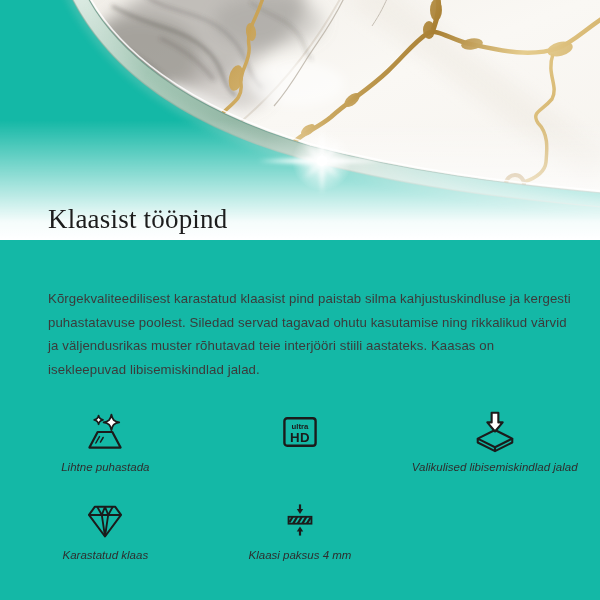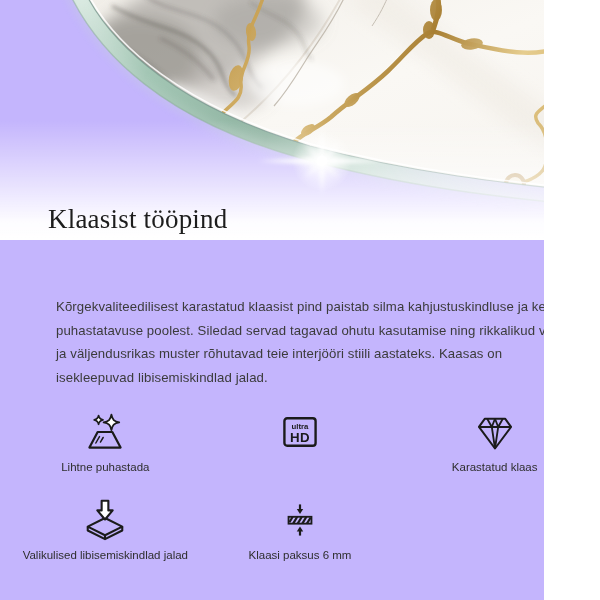--- a/index.html
+++ b/index.html
@@ -1,36 +1,36 @@
 <!DOCTYPE html>
 <html><head>
 <meta charset="utf-8">
 <style>
   html,body{margin:0;padding:0;background:#ffffff;}
   .screen{
-    position:relative;width:544px;height:600px;background:#c4b5fd;overflow:hidden;
+    position:relative;width:600px;height:600px;background:#14b8a6;overflow:hidden;
     font-family:"Liberation Sans",sans-serif;
   }
   .hero{position:absolute;left:0;top:0;width:600px;height:240px;}
   .heading{
     position:absolute;left:48px;top:199px;
     font-family:"Liberation Serif","DejaVu Serif",serif;
     font-size:27px;line-height:40px;color:#1d1d1d;font-weight:400;letter-spacing:0.2px;
   }
   .body-text{
     position:absolute;left:48px;top:287px;width:524px;
     font-size:13.2px;line-height:23.5px;color:#3b3b3b;letter-spacing:0.1px;
   }
   .features{
     position:absolute;left:8px;top:408px;width:584px;
     display:grid;grid-template-columns:repeat(3,1fr);row-gap:22px;
   }
   .feature{display:flex;flex-direction:column;align-items:center;}
   .icon-box{height:46px;display:flex;align-items:flex-end;justify-content:center;margin-bottom:6px;}
-  .feature-label{font-size:11.5px;line-height:14px;color:#2e2e2e;text-align:right;white-space:nowrap;}
+  .feature-label{font-size:11.5px;line-height:14px;color:#2e2e2e;text-align:right;white-space:nowrap;font-style:italic;}
   .icon-svg{stroke:#1b1b1b;fill:none;}
   .uhd-top{font-size:8.5px;font-weight:600;fill:#1b1b1b;stroke:none;font-family:"Liberation Sans",sans-serif;}
   .uhd-bottom{font-size:14.5px;font-weight:700;fill:#1b1b1b;stroke:none;letter-spacing:0.5px;font-family:"Liberation Sans",sans-serif;}
 </style>
 </head>
 <body>
 
 <div class="screen">
 
   <svg class="hero" width="600" height="240" viewBox="0 0 600 240" aria-hidden="true">
@@ -143,21 +143,21 @@
         <polygon points="0,-26 2.5,0 0,26 -2.5,0" fill="#ffffff" opacity="0.8" filter="url(#b2)"></polygon>
       </g>
       <circle r="5" fill="#ffffff"></circle>
     </g>
   </svg>
 
   <h1 class="heading" style="margin:0;font-weight:400;">
     <span>Klaasist tööpind</span><br>
   </h1>
 
-  <p class="body-text" style="margin:8px;">Kõrgekvaliteedilisest karastatud klaasist pind paistab silma kahjustuskindluse ja kergesti puhastatavuse poolest. Siledad servad tagavad ohutu kasutamise ning rikkalikud värvid ja väljendusrikas muster rõhutavad teie interjööri stiili aastateks. Kaasas on isekleepuvad libisemiskindlad jalad.</p>
+  <p class="body-text" style="margin:0;">Kõrgekvaliteedilisest karastatud klaasist pind paistab silma kahjustuskindluse ja kergesti puhastatavuse poolest. Siledad servad tagavad ohutu kasutamise ning rikkalikud värvid ja väljendusrikas muster rõhutavad teie interjööri stiili aastateks. Kaasas on isekleepuvad libisemiskindlad jalad.</p>
 
   <div class="features">
 
     <div class="feature">
       <div class="icon-box">
         <svg class="icon-svg" width="44" height="44" viewBox="0 0 48 48" stroke-linecap="round" stroke-linejoin="round">
           <path d="M 16,24 L 32,24 L 41,41 L 7,41 Z" stroke-width="2.4"></path>
           <path d="M 14,36 L 18,29 M 19,35 L 22,30" stroke-width="1.6"></path>
           <path d="M 31,5 C 32,10.5 34,12.5 39.5,13.5 C 34,14.5 32,16.5 31,22 C 30,16.5 28,14.5 22.5,13.5 C 28,12.5 30,10.5 31,5 Z" fill="#ffffff" stroke-width="2"></path>
           <path d="M 17,6 C 17.6,9 18.8,10.2 21.8,10.8 C 18.8,11.4 17.6,12.6 17,15.6 C 16.4,12.6 15.2,11.4 12.2,10.8 C 15.2,10.2 16.4,9 17,6 Z" fill="#ffffff" stroke-width="1.8"></path>
@@ -172,50 +172,50 @@
           <rect x="7" y="9" width="34" height="30" rx="3" stroke-width="2.6"></rect>
           <text class="uhd-top" x="24" y="21" text-anchor="middle">ultra</text>
           <text class="uhd-bottom" x="24" y="35" text-anchor="middle">HD</text>
         </svg>
       </div>
     </div>
 
 
     <div class="feature">
       <div class="icon-box">
+        <svg class="icon-svg" width="46" height="46" viewBox="0 0 48 48" stroke-linejoin="round">
+          <path d="M 24,23 L 42,32 L 24,41 L 6,32 Z" stroke-width="2.2"></path>
+          <path d="M 6,32 L 6,36 L 24,45 L 42,36 L 42,32" stroke-width="2.2"></path>
+          <path d="M 24,41 L 24,45" stroke-width="2.2"></path>
+          <path d="M 20.5,5 L 27.5,5 L 27.5,15 L 32,15 L 24,24.5 L 16,15 L 20.5,15 Z" fill="#ffffff" stroke-width="2.2"></path>
+        </svg>
+      </div>
+      <div class="feature-label">Valikulised libisemiskindlad jalad</div>
+    </div>
+
+    <div class="feature">
+      <div class="icon-box">
         <svg class="icon-svg" width="44" height="44" viewBox="0 0 48 48" stroke-linejoin="round">
           <path d="M 24,42 L 6.5,18.5 L 13,9.5 L 35,9.5 L 41.5,18.5 Z" stroke-width="2.2"></path>
           <path d="M 6.5,18.5 L 41.5,18.5" stroke-width="2"></path>
           <path d="M 15.5,9.5 L 20.5,18.5 M 24,9.5 L 20.5,18.5 M 24,9.5 L 27.5,18.5 M 32.5,9.5 L 27.5,18.5" stroke-width="2"></path>
           <path d="M 20.5,18.5 L 24,42 M 27.5,18.5 L 24,42" stroke-width="2"></path>
         </svg>
       </div>
       <div class="feature-label">Karastatud klaas</div>
-    </div>
-
-    <div class="feature">
-      <div class="icon-box">
-        <svg class="icon-svg" width="46" height="46" viewBox="0 0 48 48" stroke-linejoin="round">
-          <path d="M 24,23 L 42,32 L 24,41 L 6,32 Z" stroke-width="2.2"></path>
-          <path d="M 6,32 L 6,36 L 24,45 L 42,36 L 42,32" stroke-width="2.2"></path>
-          <path d="M 24,41 L 24,45" stroke-width="2.2"></path>
-          <path d="M 20.5,5 L 27.5,5 L 27.5,15 L 32,15 L 24,24.5 L 16,15 L 20.5,15 Z" fill="#ffffff" stroke-width="2.2"></path>
-        </svg>
-      </div>
-      <div class="feature-label">Valikulised libisemiskindlad jalad</div>
     </div>
 
     <div class="feature">
       <div class="icon-box">
         <svg class="icon-svg" width="44" height="44" viewBox="0 0 48 48">
           <rect x="11.5" y="20.5" width="25" height="7.5" stroke-width="2"></rect>
           <path d="M 12.5,26.5 L 16,20.5 M 16.5,28 L 21,20.5 M 21.5,28 L 26,20.5 M 26.5,28 L 31,20.5 M 31.5,28 L 35.5,21.5" stroke-width="2.4"></path>
           <path d="M 24,7 L 24,12" stroke-width="2.4"></path>
           <polygon points="20.5,12 27.5,12 24,17.5" fill="#1b1b1b" stroke="none"></polygon>
           <path d="M 24,41 L 24,36" stroke-width="2.4"></path>
           <polygon points="20.5,36.5 27.5,36.5 24,31" fill="#1b1b1b" stroke="none"></polygon>
         </svg>
       </div>
-      <div class="feature-label">Klaasi paksus 6 mm</div>
+      <div class="feature-label">Klaasi paksus 4 mm</div>
     </div>
 
   </div>
 </div>
 
 </body></html>

